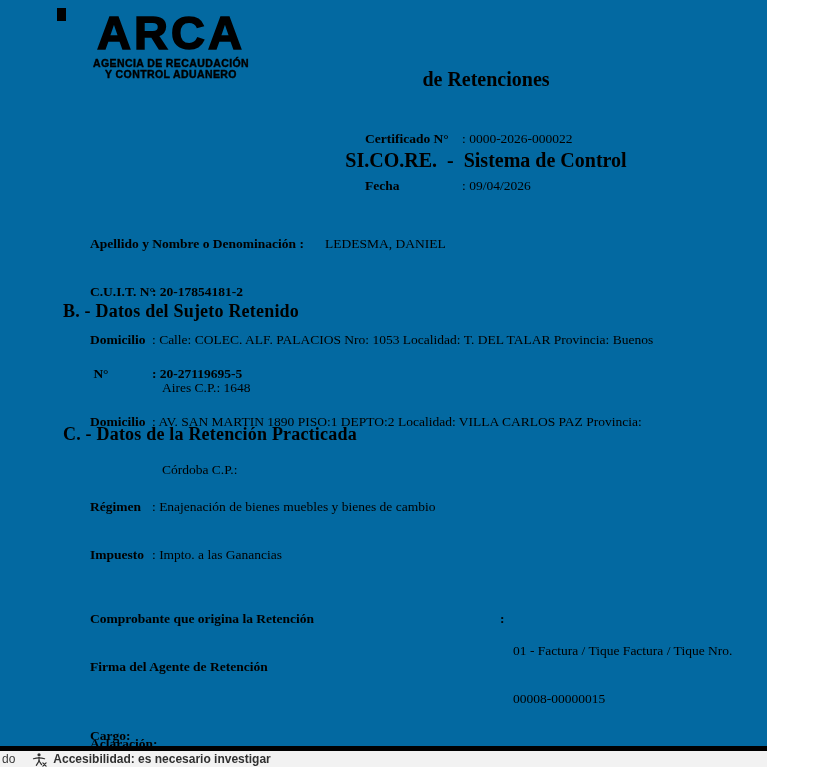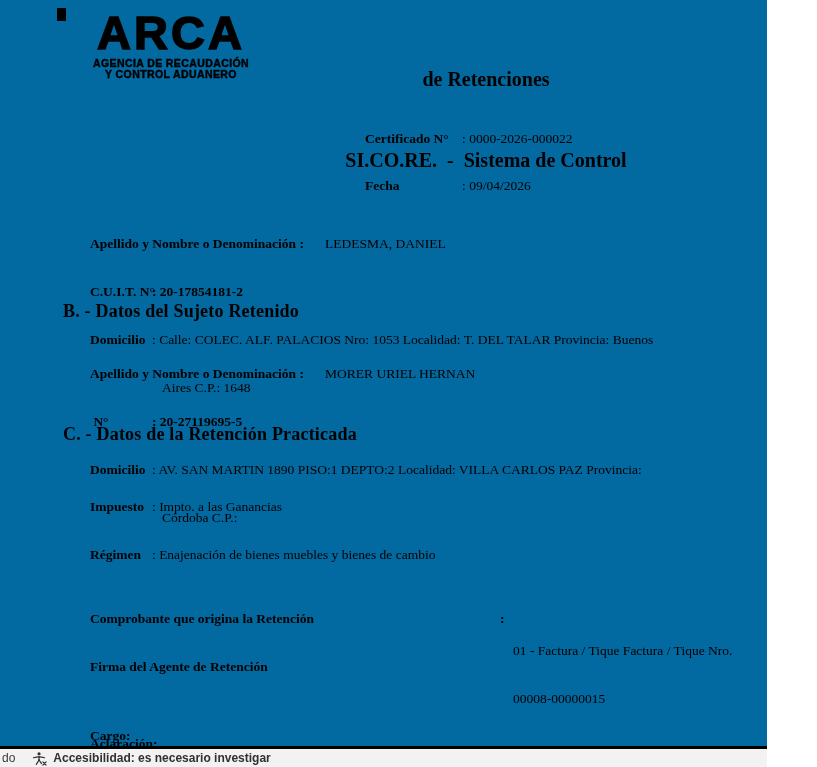--- a/index.html
+++ b/index.html
@@ -43,21 +43,21 @@
   .colon{font-weight:bold;width:8px;}
   .val-lines{padding-left:5px;}
 
   
   .firma{position:absolute;left:90px;top:659px;font-size:13.5px;font-weight:bold;}
   .aclaracion{position:absolute;left:90px;top:712px;font-size:13.5px;font-weight:bold;margin-top:24px;}
   .cargo{position:absolute;left:90px;top:728px;font-size:13.5px;font-weight:bold;}
 
   
   .statusbar{position:absolute;left:0;top:746px;width:817px;height:21px;background:#f2f2f2;
-             border-top:3px solid #000000;display:flex;align-items:center;
+             border-top:5px solid #000000;display:flex;align-items:center;
              font-family:"Liberation Sans",sans-serif;font-size:12px;color:#3a3a3a;box-sizing:border-box;}
   .status-left{margin-left:2px;}
   .acc-btn{display:flex;align-items:center;gap:6px;margin-left:17px;font-weight:bold;color:#303030;cursor:default;}
   .acc-icon{width:15px;height:15px;display:block;}
 </style>
 </head>
 <body>
 
 <div class="page">
 
@@ -83,31 +83,30 @@
   <div class="fields f-a">
     <div><span class="lbl lbl-name">Apellido y Nombre o Denominación :</span><span>LEDESMA, DANIEL</span></div>
     <div><span class="lbl lbl-key">C.U.I.T. N°</span><span class="lbl">: 20-17854181-2</span></div>
     <div><span class="lbl lbl-key">Domicilio</span><span>: Calle: COLEC. ALF. PALACIOS Nro: 1053 Localidad: T. DEL TALAR Provincia: Buenos</span></div>
     <div class="wrap2">Aires C.P.: 1648</div>
   </div>
 
   <div class="sec-heading h-b">B. - Datos del Sujeto Retenido</div>
 
   <div class="fields f-b">
-    <div><span class="lbl lbl-name">Apellido y Nombre o Denominación :</span><span>MORER URIEL HERNAN</span></div>
     <div><span class="lbl lbl-key"> N°</span><span class="lbl">: 20-27119695-5</span></div>
     <div><span class="lbl lbl-key">Domicilio</span><span>: AV. SAN MARTIN 1890 PISO:1 DEPTO:2 Localidad: VILLA CARLOS PAZ Provincia:</span></div>
     <div class="wrap2">Córdoba C.P.:</div>
   </div>
 
   <div class="sec-heading h-c">C. - Datos de la Retención Practicada</div>
 
   <div class="fields f-c">
+    <div><span class="lbl lbl-key">Régimen</span><span>: Enajenación de bienes muebles y bienes de cambio</span></div>
     <div><span class="lbl lbl-key">Impuesto</span><span>: Impto. a las Ganancias</span></div>
-    <div><span class="lbl lbl-key">Régimen</span><span>: Enajenación de bienes muebles y bienes de cambio</span></div>
 
     <div class="row-flex">
       <span class="lbl-comp">Comprobante que origina la Retención</span><span class="colon">:</span>
       <span class="val-lines">
         <div>01 - Factura / Tique Factura / Tique Nro.</div>
         <div>00008-00000015</div>
       </span>
     </div>
 
     

